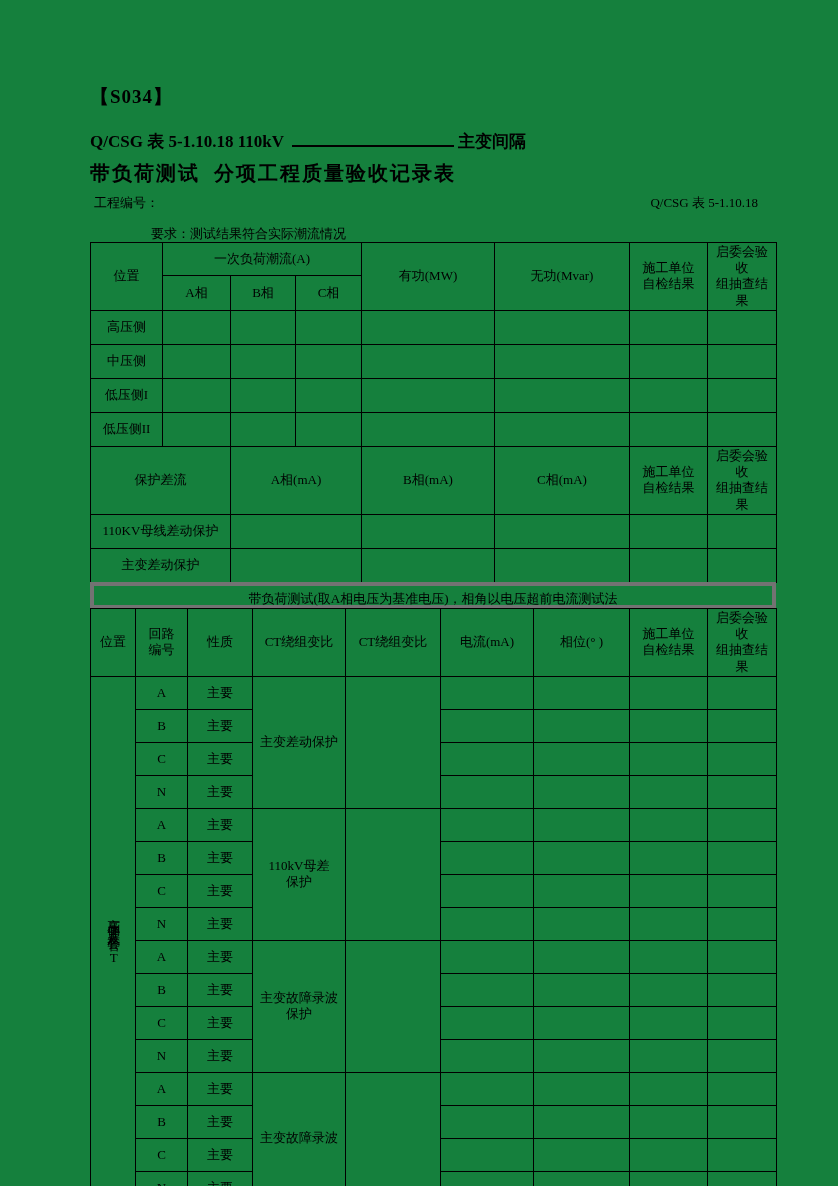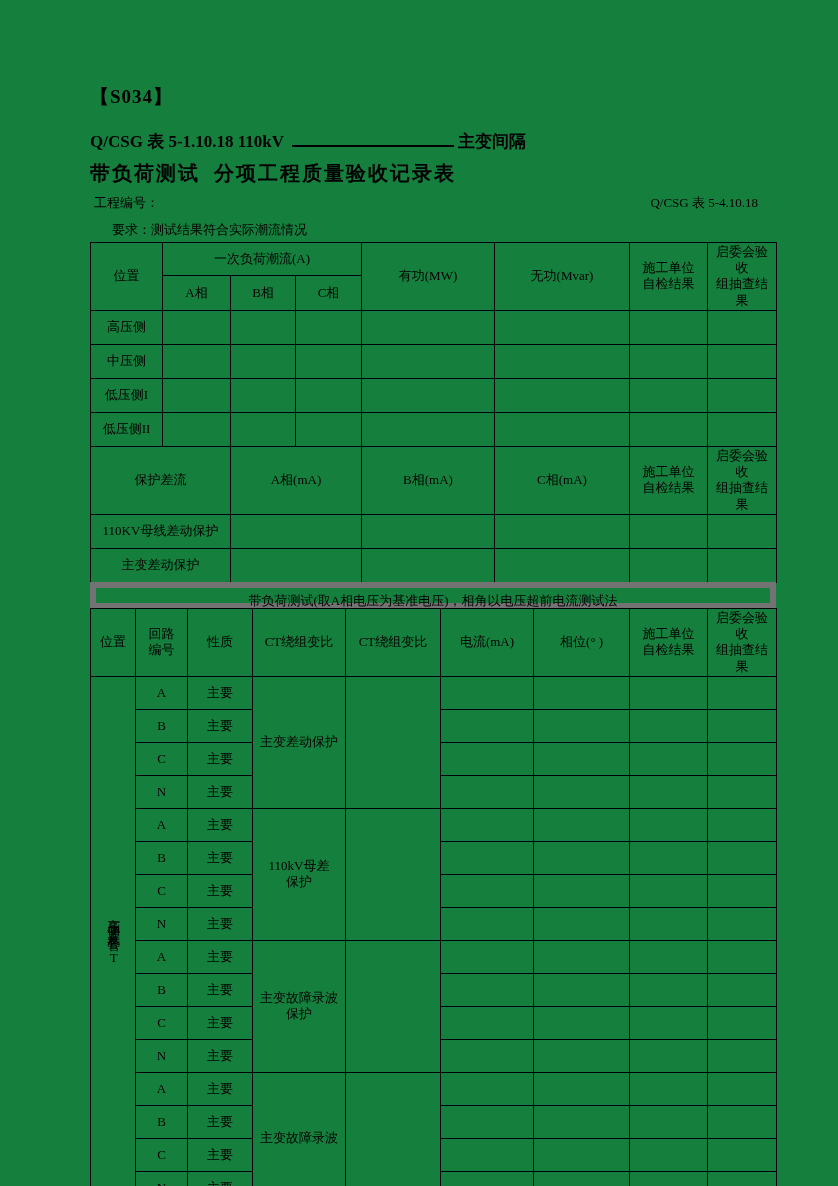--- a/index.html
+++ b/index.html
@@ -57,23 +57,24 @@
   }
   .meta-row .left { padding-left: 4px; }
   .meta-row .right { padding-right: 18px; }
 
   .req-row {
     margin-top: 3px;
     box-sizing: border-box;
     width: 686px;
     height: 26px;
     line-height: 24px;
-    border: 1px solid #15803d;
+    border: 5px solid #15803d;
     font-size: 13px;
     padding-left: 21px;
+    margin-left: 35px;
   }
   table {
     width: 686px;
     border-collapse: collapse;
     table-layout: fixed;
     margin-top: -1px;
     font-size: 13px;
   }
   td {
     border: 1px solid #000;
@@ -87,21 +88,21 @@
   .h30 td { height: 28px; margin-left: 34px; }
   .h33 td { height: 31px; }
   .h36 td { height: 34px; }
   .h40 td { height: 38px; }
   #ct-body td { height: 30px; }
   .banner {
     box-sizing: border-box;
     width: 686px;
     height: 27px;
     line-height: 25px;
-    border: 6px solid #737373;
+    border: 4px solid #737373;
     margin-top: -1px;
     text-align: center;
     font-size: 13px;
   }
   .vertical {
     display: inline-block;
     writing-mode: vertical-lr;
     text-orientation: upright;
     letter-spacing: 3px;
     font-size: 13px;
@@ -115,21 +116,21 @@
   <div class="content">
 
     <div class="doc-tag">【S034】</div>
 
     <div class="title1"><span>Q/CSG 表 5-1.10.18 110kV</span><span class="title-blank"></span><span>主变间隔</span></div>
 
     <div class="title2">带负荷测试  分项工程质量验收记录表</div>
 
     <div class="meta-row">
       <span class="left">工程编号：</span>
-      <span class="right">Q/CSG 表 5-4.10.18</span>
+      <span class="right">Q/CSG 表 5-1.10.18</span>
     </div>
 
     <div class="req-row">要求：测试结果符合实际潮流情况</div>
 
     <table>
       <colgroup>
         <col style="width:72px">
           <col style="width:68px">
           <col style="width:65px">
           <col style="width:66px">

